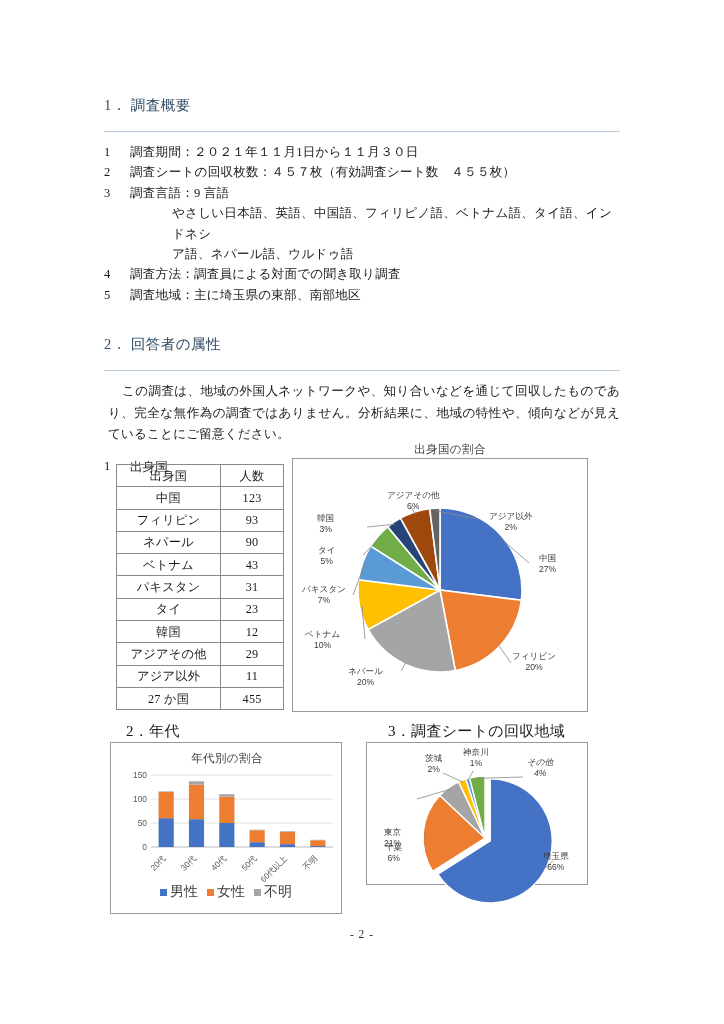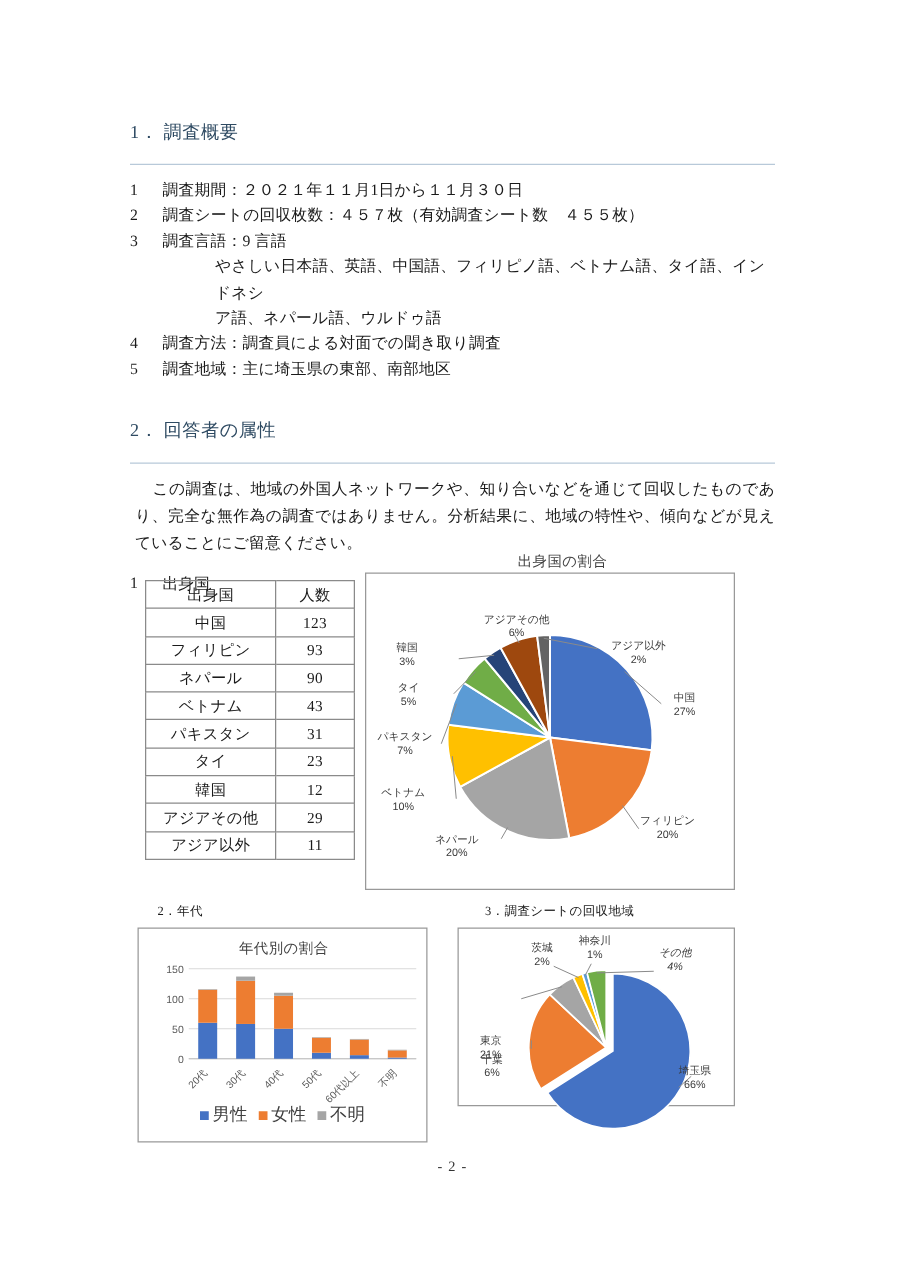--- a/index.html
+++ b/index.html
@@ -103,21 +103,21 @@
     box-sizing: border-box;
   }
   .chart-title {
     text-align: center;
     font-size: 11.5px;
     font-family: "Liberation Sans", sans-serif;
     color: #404040;
     letter-spacing: 0.4px;
   }
   .sec-title {
-    font-size: 10px;
+    font-size: 15px;
     letter-spacing: 0.3px;
   }
 
   
   .pielabel {
     position: absolute;
     font-family: "Liberation Sans", sans-serif;
     font-size: 8.6px;
     color: #3a3a3a;
     text-align: center;
@@ -231,20 +231,24 @@
         <td class="c2">12</td>
       </tr>
       <tr>
         <td class="c1">アジアその他</td>
         <td class="c2">29</td>
       </tr>
       <tr>
         <td class="c1">アジア以外</td>
         <td class="c2">11</td>
       </tr>
+      <tr>
+        <td class="c1">27 か国</td>
+        <td class="c2">455</td>
+      </tr>
     </tbody>
   </table>
 
   <div class="chart-title" style="position:absolute;left:292px;top:442px;width:316px;">出身国の割合</div>
 
   <div class="chartbox" style="left:292px;top:458px;width:296px;height:254px;position:absolute;">
     <svg width="294" height="252" viewBox="0 0 294 252">
       <g id="origin-slices">
           <path d="M 147 131 L 147 49 A 82 82 0 0 1 228.35340550778716 141.27732515227297 Z" fill="#4472C4" stroke="#ffffff" stroke-width="1.6"></path>
           <path d="M 147 131 L 228.35340550778716 141.27732515227297 A 82 82 0 0 1 162.3652677960294 211.54755455975248 Z" fill="#ED7D31" stroke="#ffffff" stroke-width="1.6"></path>

